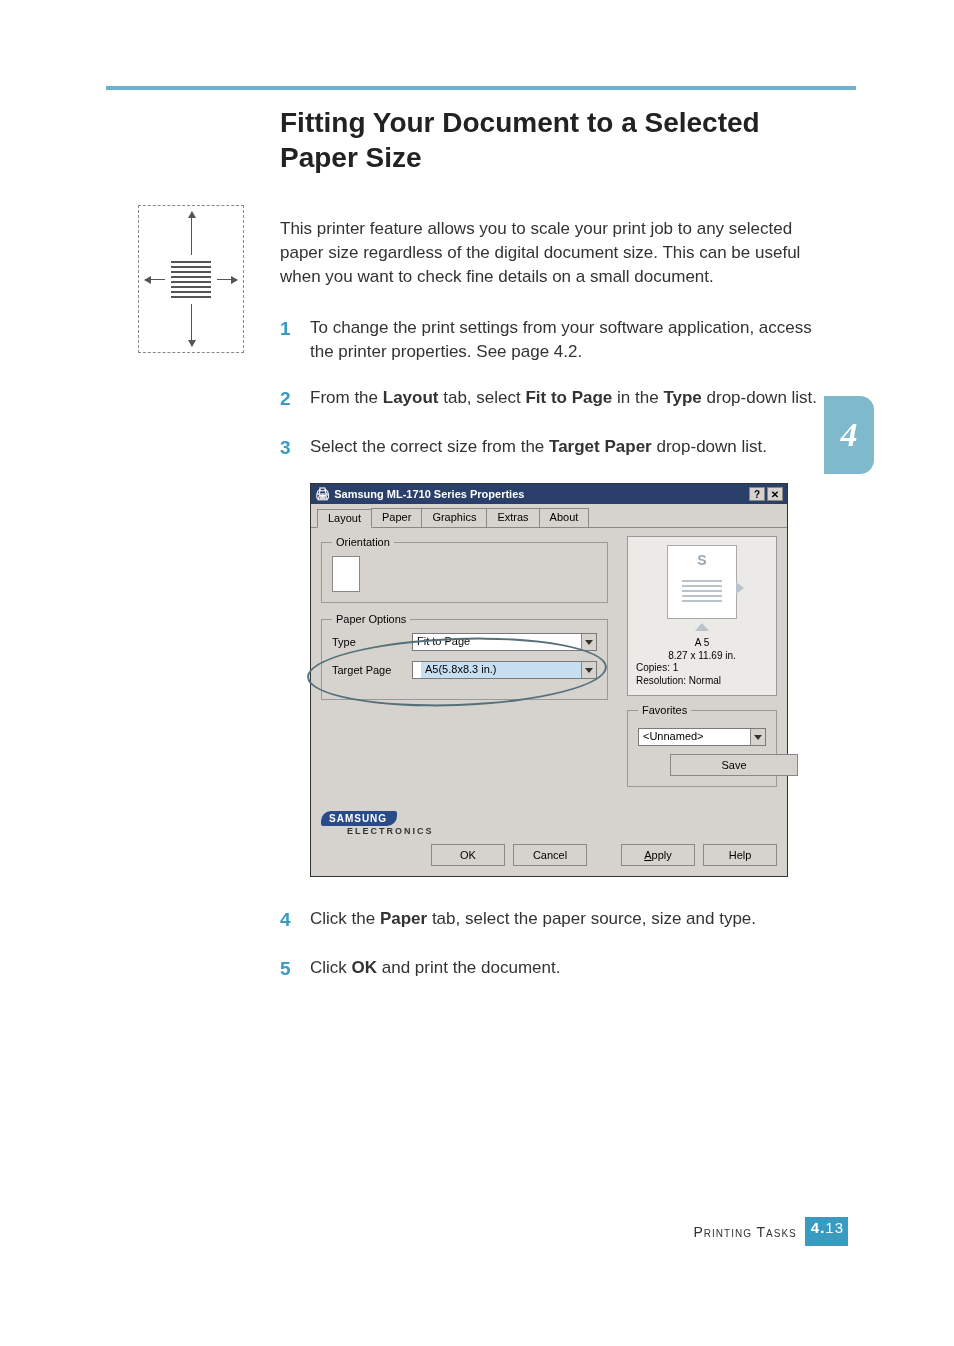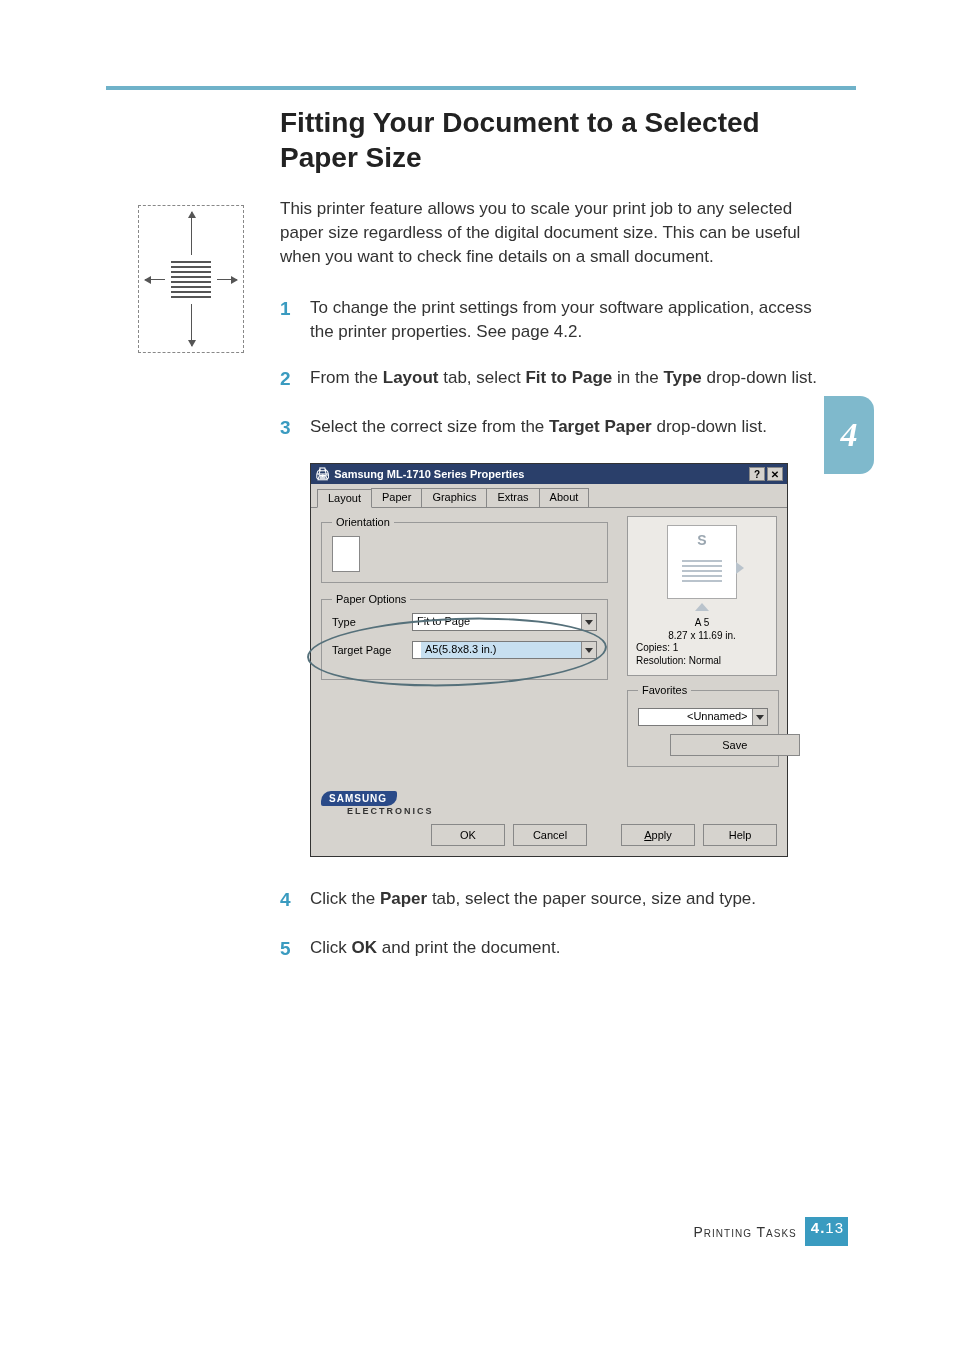--- a/index.html
+++ b/index.html
@@ -31,21 +31,21 @@
   }
   .main {
     position: absolute;
     top: 105px; left: 280px; width: 560px;
   }
   h1 {
     font-size: 28px;
     font-weight: bold;
     color: #222;
     line-height: 1.25;
-    margin-bottom: 22px;
+    margin-bottom: 42px;
   }
   .intro {
     font-size: 17px;
     line-height: 1.4;
     margin-bottom: 28px;
   }
   ol.steps { list-style: none; }
   ol.steps li {
     display: flex;
     gap: 14px;
@@ -208,21 +208,21 @@
   }
   .pv-caret {
     width:0;height:0;border-left:7px solid transparent;border-right:7px solid transparent;border-bottom:8px solid #b9c3cc;
   }
   .preview-meta { font-size:10px; text-align:left; width:100%; line-height:1.25; margin-top:2px; }
   .preview-meta .pm-center { text-align:center; }
 
   .fav-box {
     border:1px solid #999; padding:6px 8px 10px 8px;
   }
-  .fav-box .combo { width:100%; margin:4px 0 8px 0;padding-left:44px; }
+  .fav-box .combo { width:100%; margin:4px 0 8px 0; }
   .btn {
     height:22px; border:1px solid #888; background:#d6d3ce;
     display:flex; align-items:center; justify-content:center;
     font-size:11px;
   }
   .btn.wide { width:100%;margin-left:32px; }
 
   .brand {
     padding: 4px 10px 0 10px;
   }

